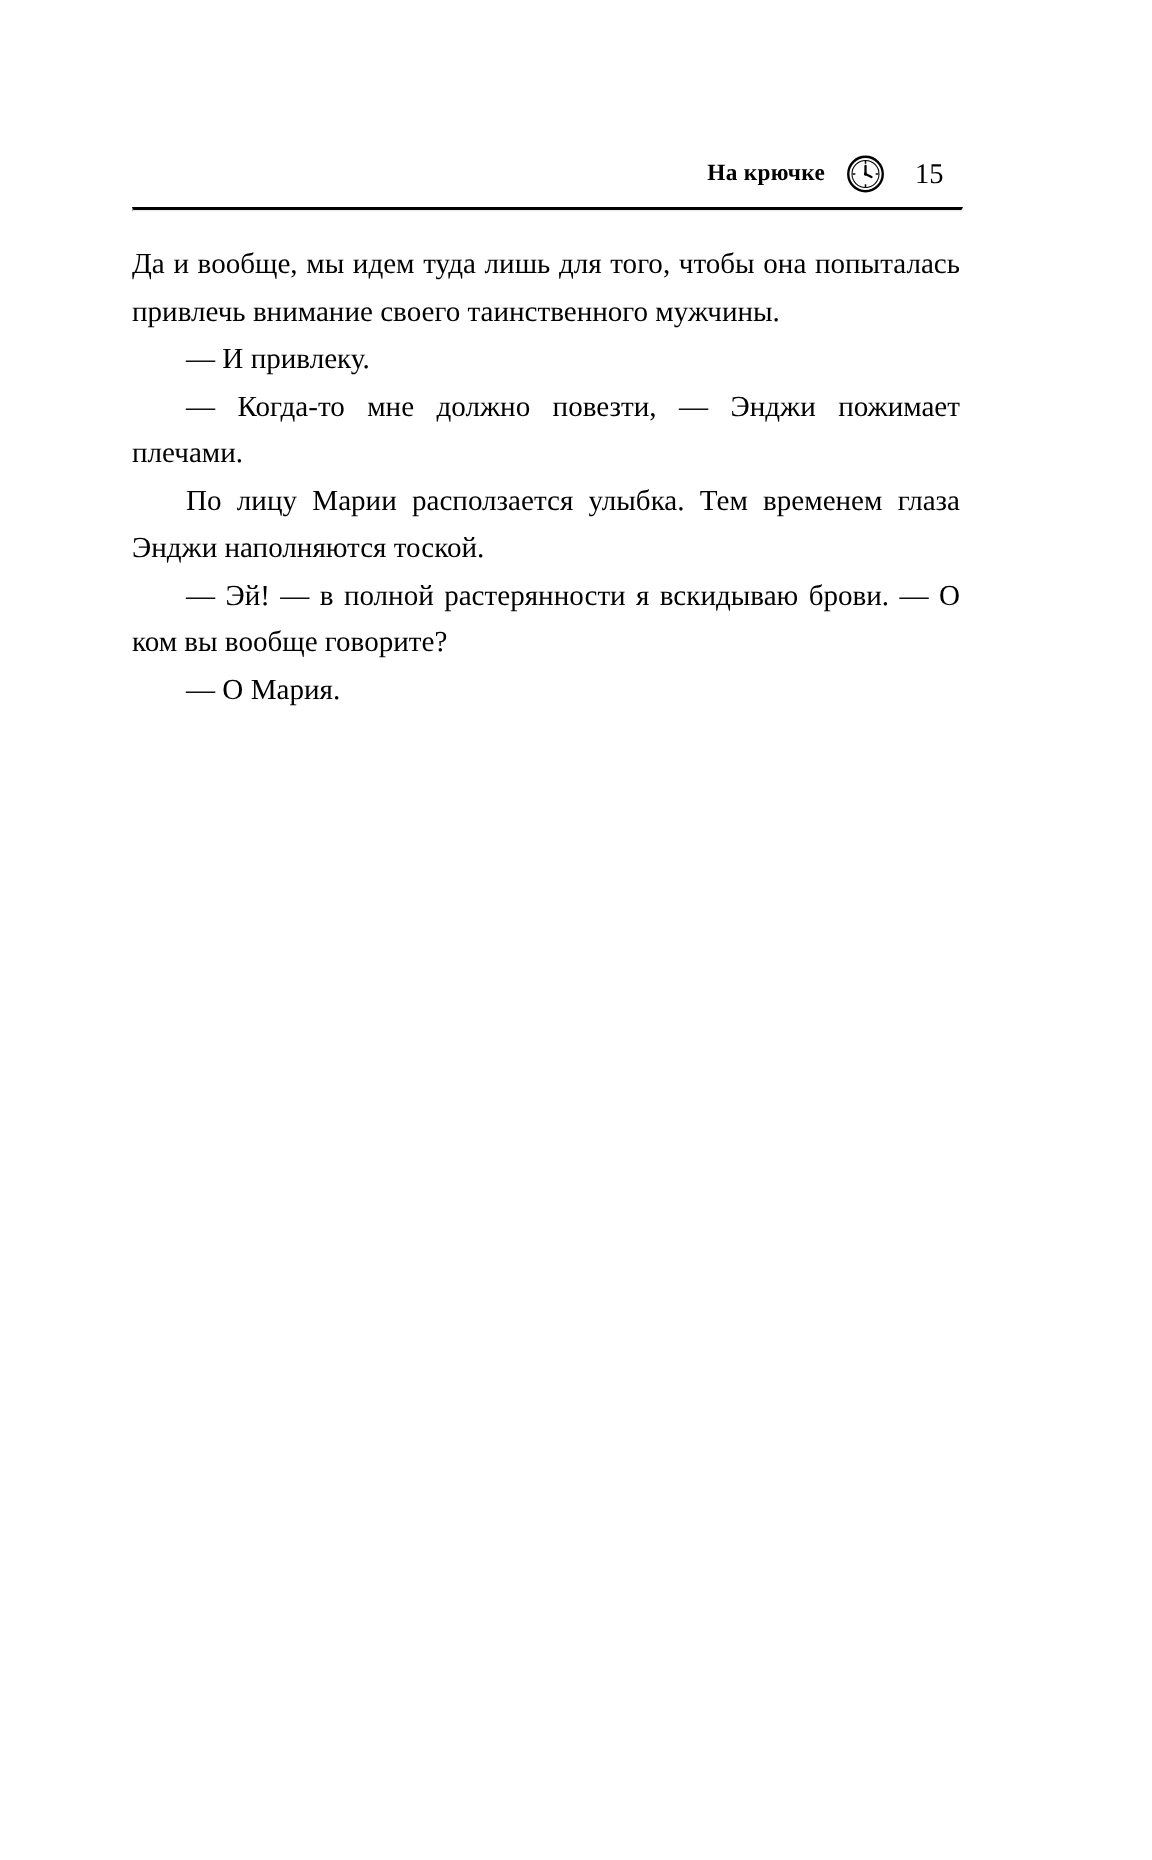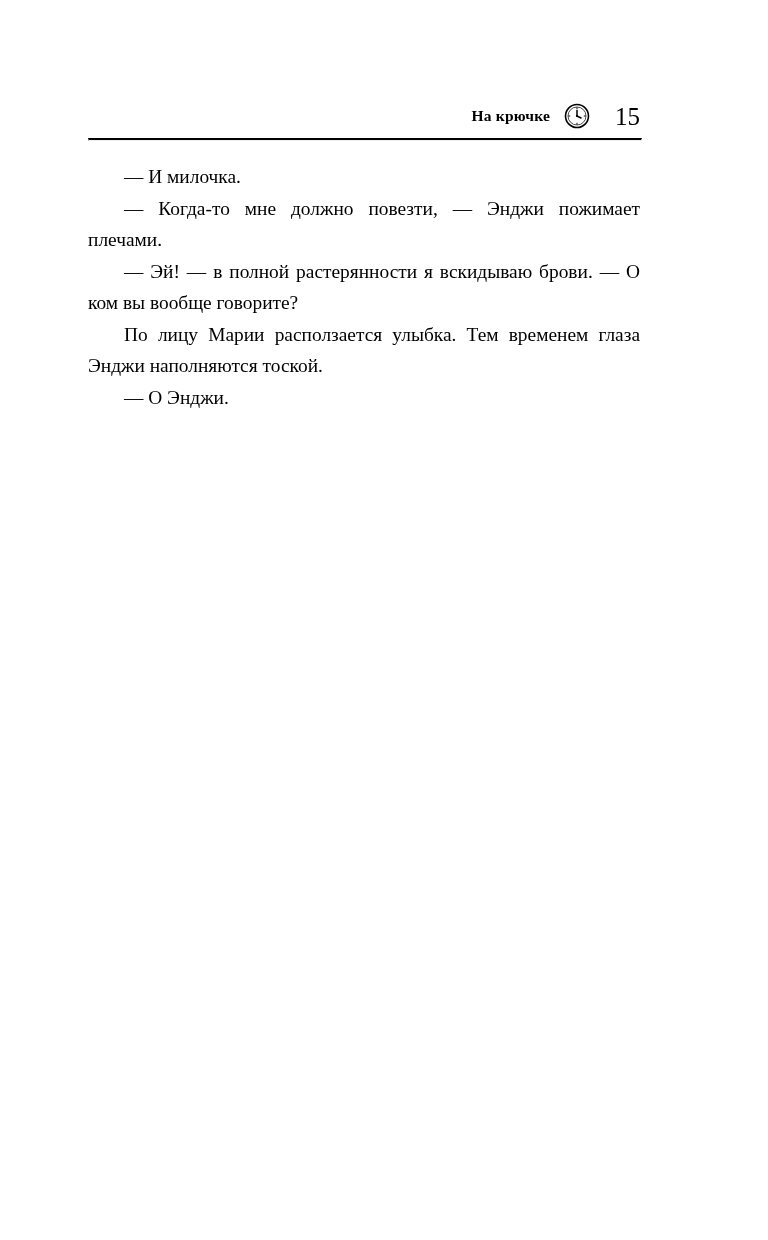--- a/index.html
+++ b/index.html
@@ -51,24 +51,24 @@
     height: 30px;
     position: relative;
     margin-right: 18px;
     flex: 0 0 auto;
   }
   .rh-ornament svg {
     display: block;
   }
   .rh-page-number {
     font-family: "Liberation Serif", "DejaVu Serif", serif;
-    font-size: 25px;
+    font-size: 19px;
     line-height: 1;
     min-width: 30px;
-    text-align: right;
+    text-align: left;
   }
   .rule {
     border-top: 2.2px solid #000;
     width: 552px;
     margin: 0;
   }
   
   .body-text {
     margin-top: 20px;
     font-size: 19.4px;
@@ -108,21 +108,22 @@
           <circle cx="15" cy="15" r="1.1" fill="#000000"></circle>
         </svg>
       </span>
 
       <span class="rh-page-number">15</span>
     </div>
 
     <hr class="rule">
 
     <div class="body-text">
-      <p>— И милочка.</p>
+      <p class="no-indent">Да и вообще, мы идем туда лишь для того, чтобы она попыталась привлечь внимание своего таинственного мужчины.</p>
+      <p>— И привлеку.</p>
       <p>— Когда-то мне должно повезти, — Энджи пожимает плечами.</p>
+      <p>По лицу Марии расползается улыбка. Тем временем глаза Энджи наполняются тоской.</p>
       <p>— Эй! — в полной растерянности я вскидываю брови. — О ком вы вообще говорите?</p>
-      <p>По лицу Марии расползается улыбка. Тем временем глаза Энджи наполняются тоской.</p>
-      <p>— О Энджи.</p>
+      <p>— О Мария.</p>
     </div>
 
   </div>
 </div>
 
 </body></html>

